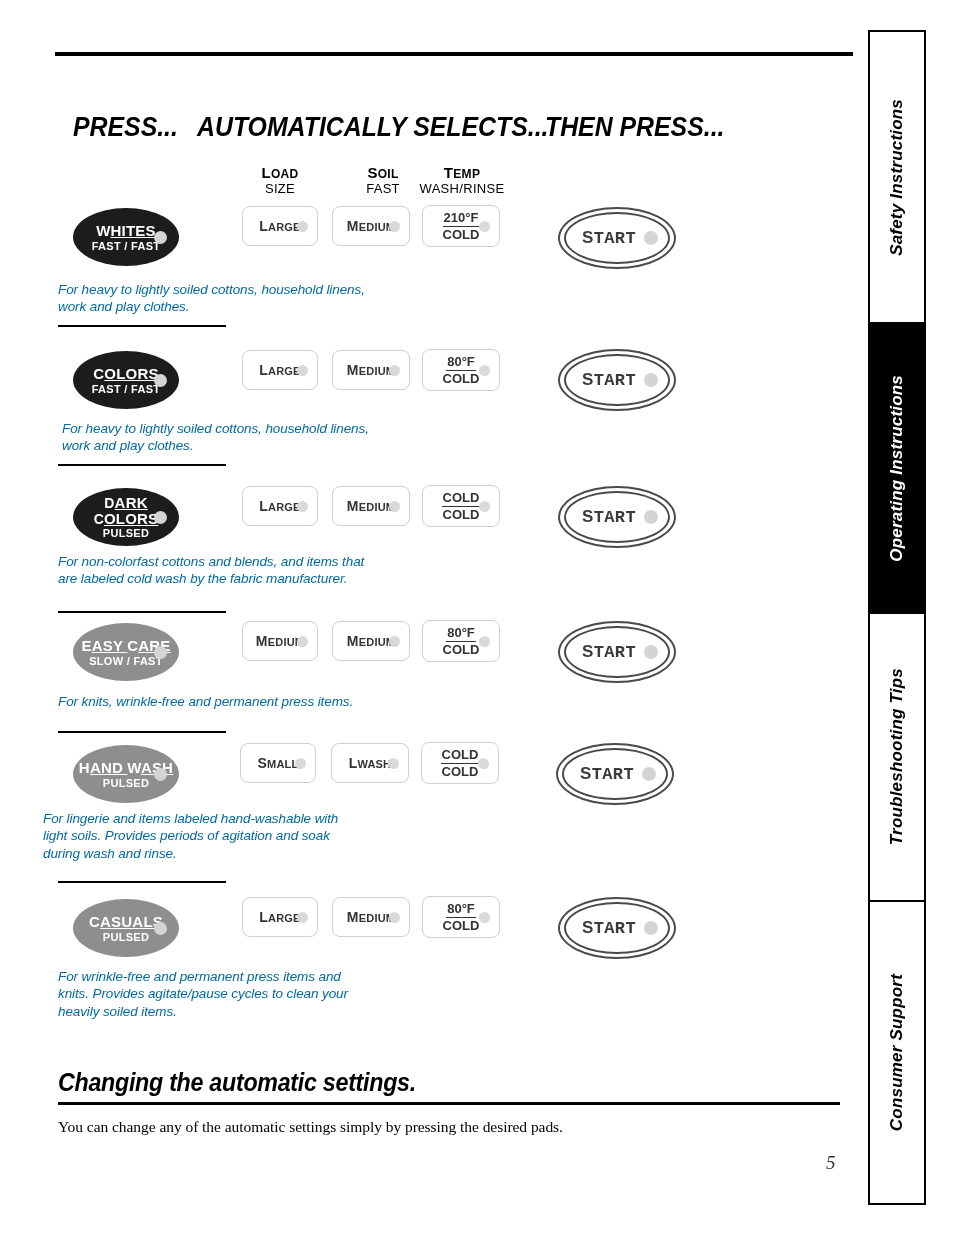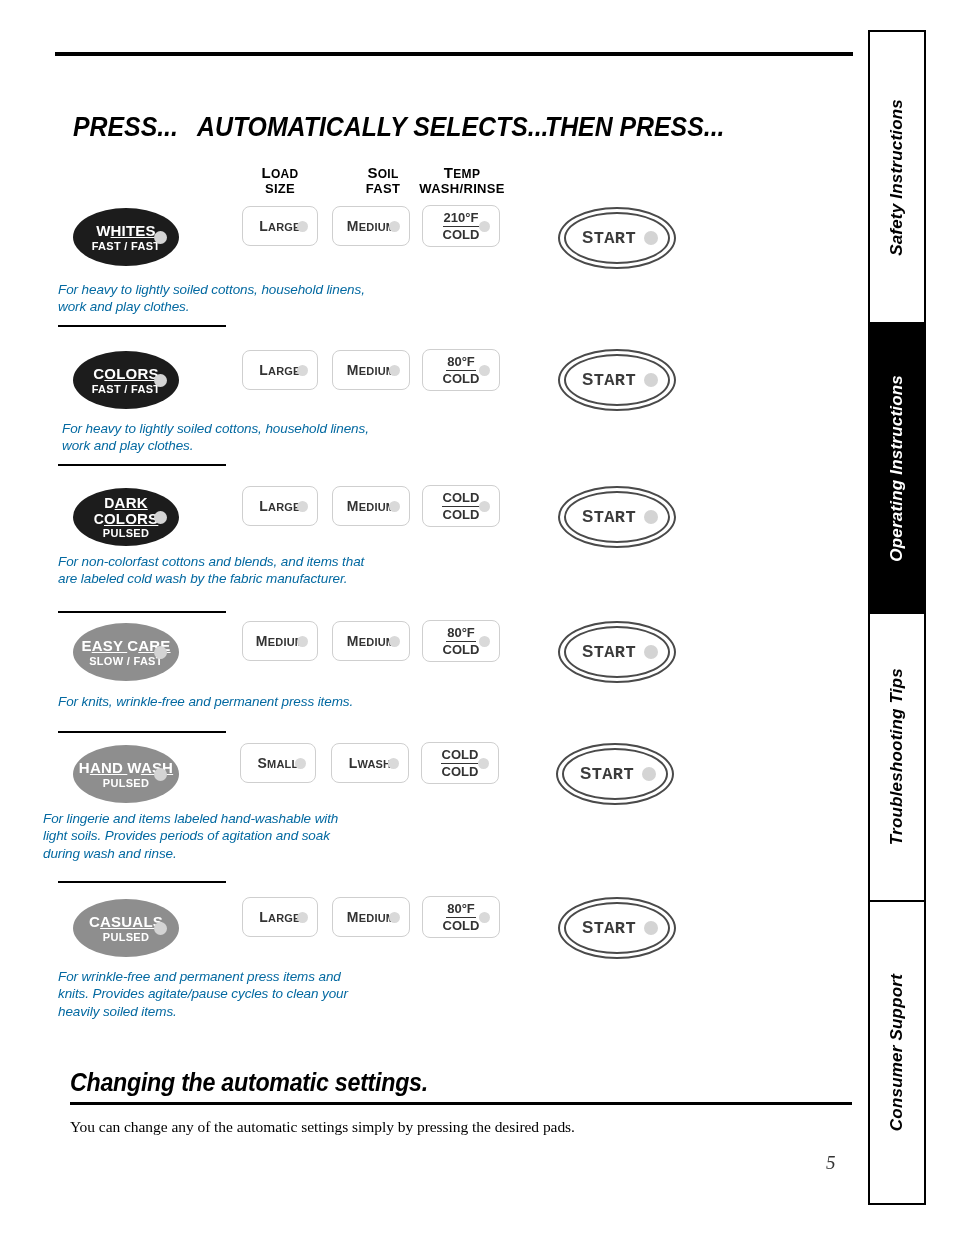--- a/index.html
+++ b/index.html
@@ -143,21 +143,21 @@
     display: block;
     font-family: "Liberation Sans", sans-serif;
     font-weight: bold;
     font-size: 15px;
     letter-spacing: 0.3px;
   }
   .set-head .l1 .lc { font-size: 12px; }
   .set-head .l2 {
     display: block;
     font-family: "Liberation Sans", sans-serif;
-    font-weight: bold;
+    font-weight: normal;
     font-size: 13px;
     letter-spacing: 0.3px;
     margin-top: 2px;
   }
   #sh-load { left: 240px; top: 0; width: 80px; }
   #sh-soil { left: 344px; top: 0; width: 78px; }
   #sh-temp { left: 414px; top: 0; width: 96px; }
 
   
   .row {
@@ -330,21 +330,21 @@
     width: 14px; height: 14px;
     border-radius: 50%;
     background: #d4d4d4;
     right: 18px;
     top: 24px;
   }
 
   
   #bottom {
     position: absolute;
-    left: 70px;
+    left: 58px;
     top: 1068px;
     width: 782px;
   }
   #bottom-title {
     font-family: "Liberation Sans", sans-serif;
     font-weight: bold;
     font-style: italic;
     font-size: 25px;
     color: #000;
     letter-spacing: -0.3px;

